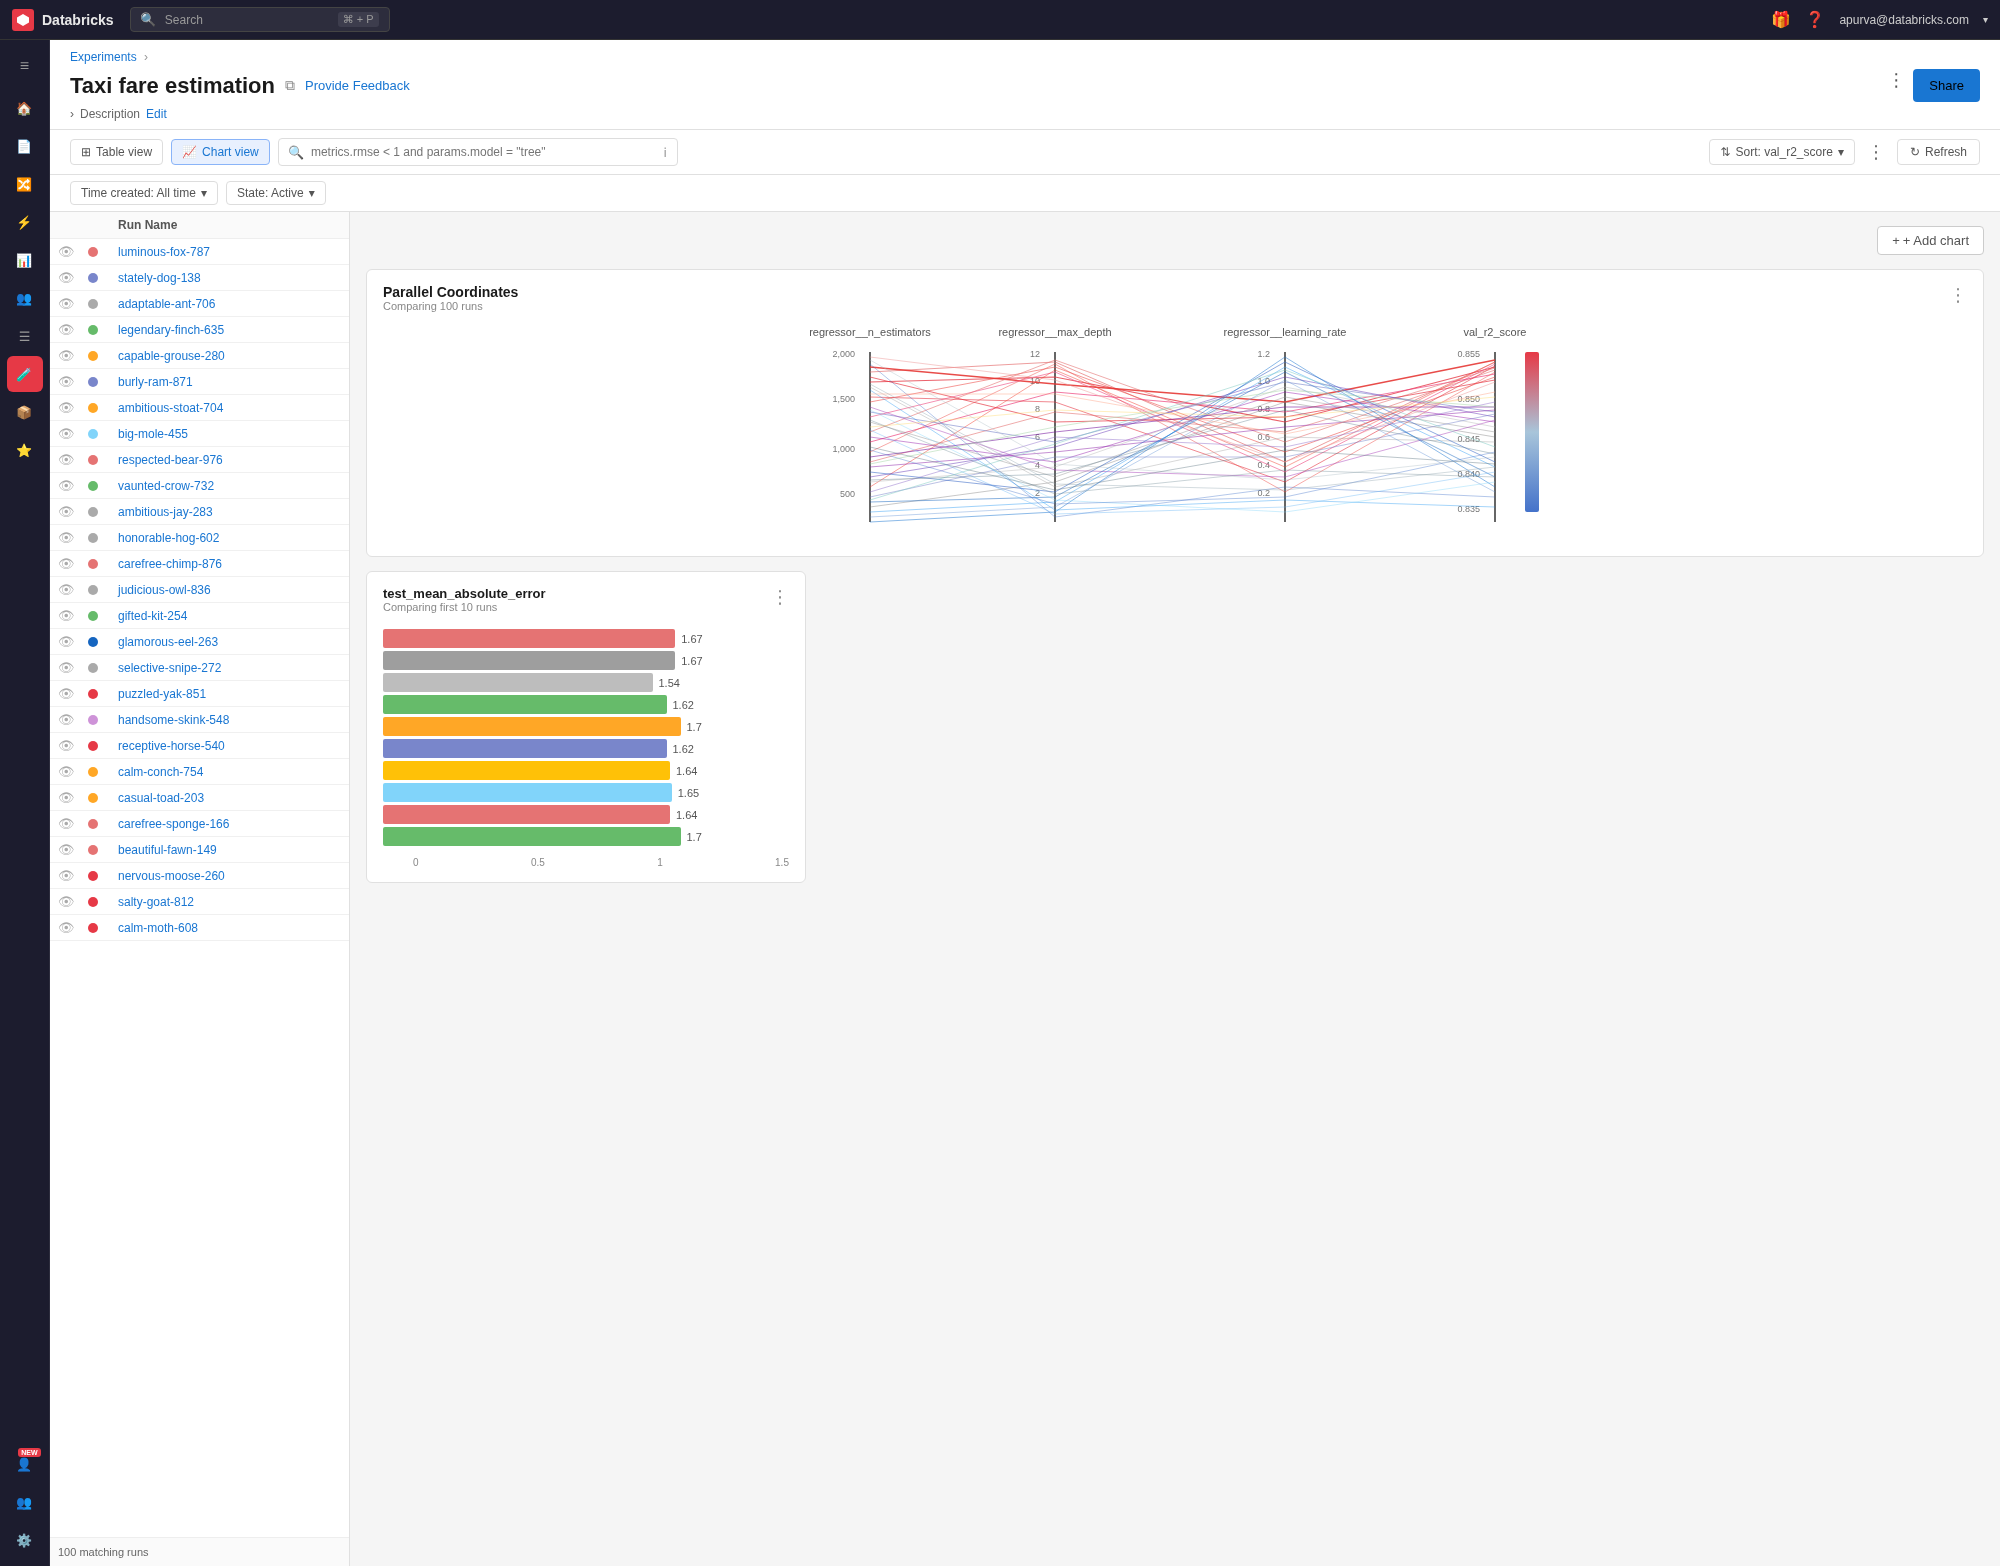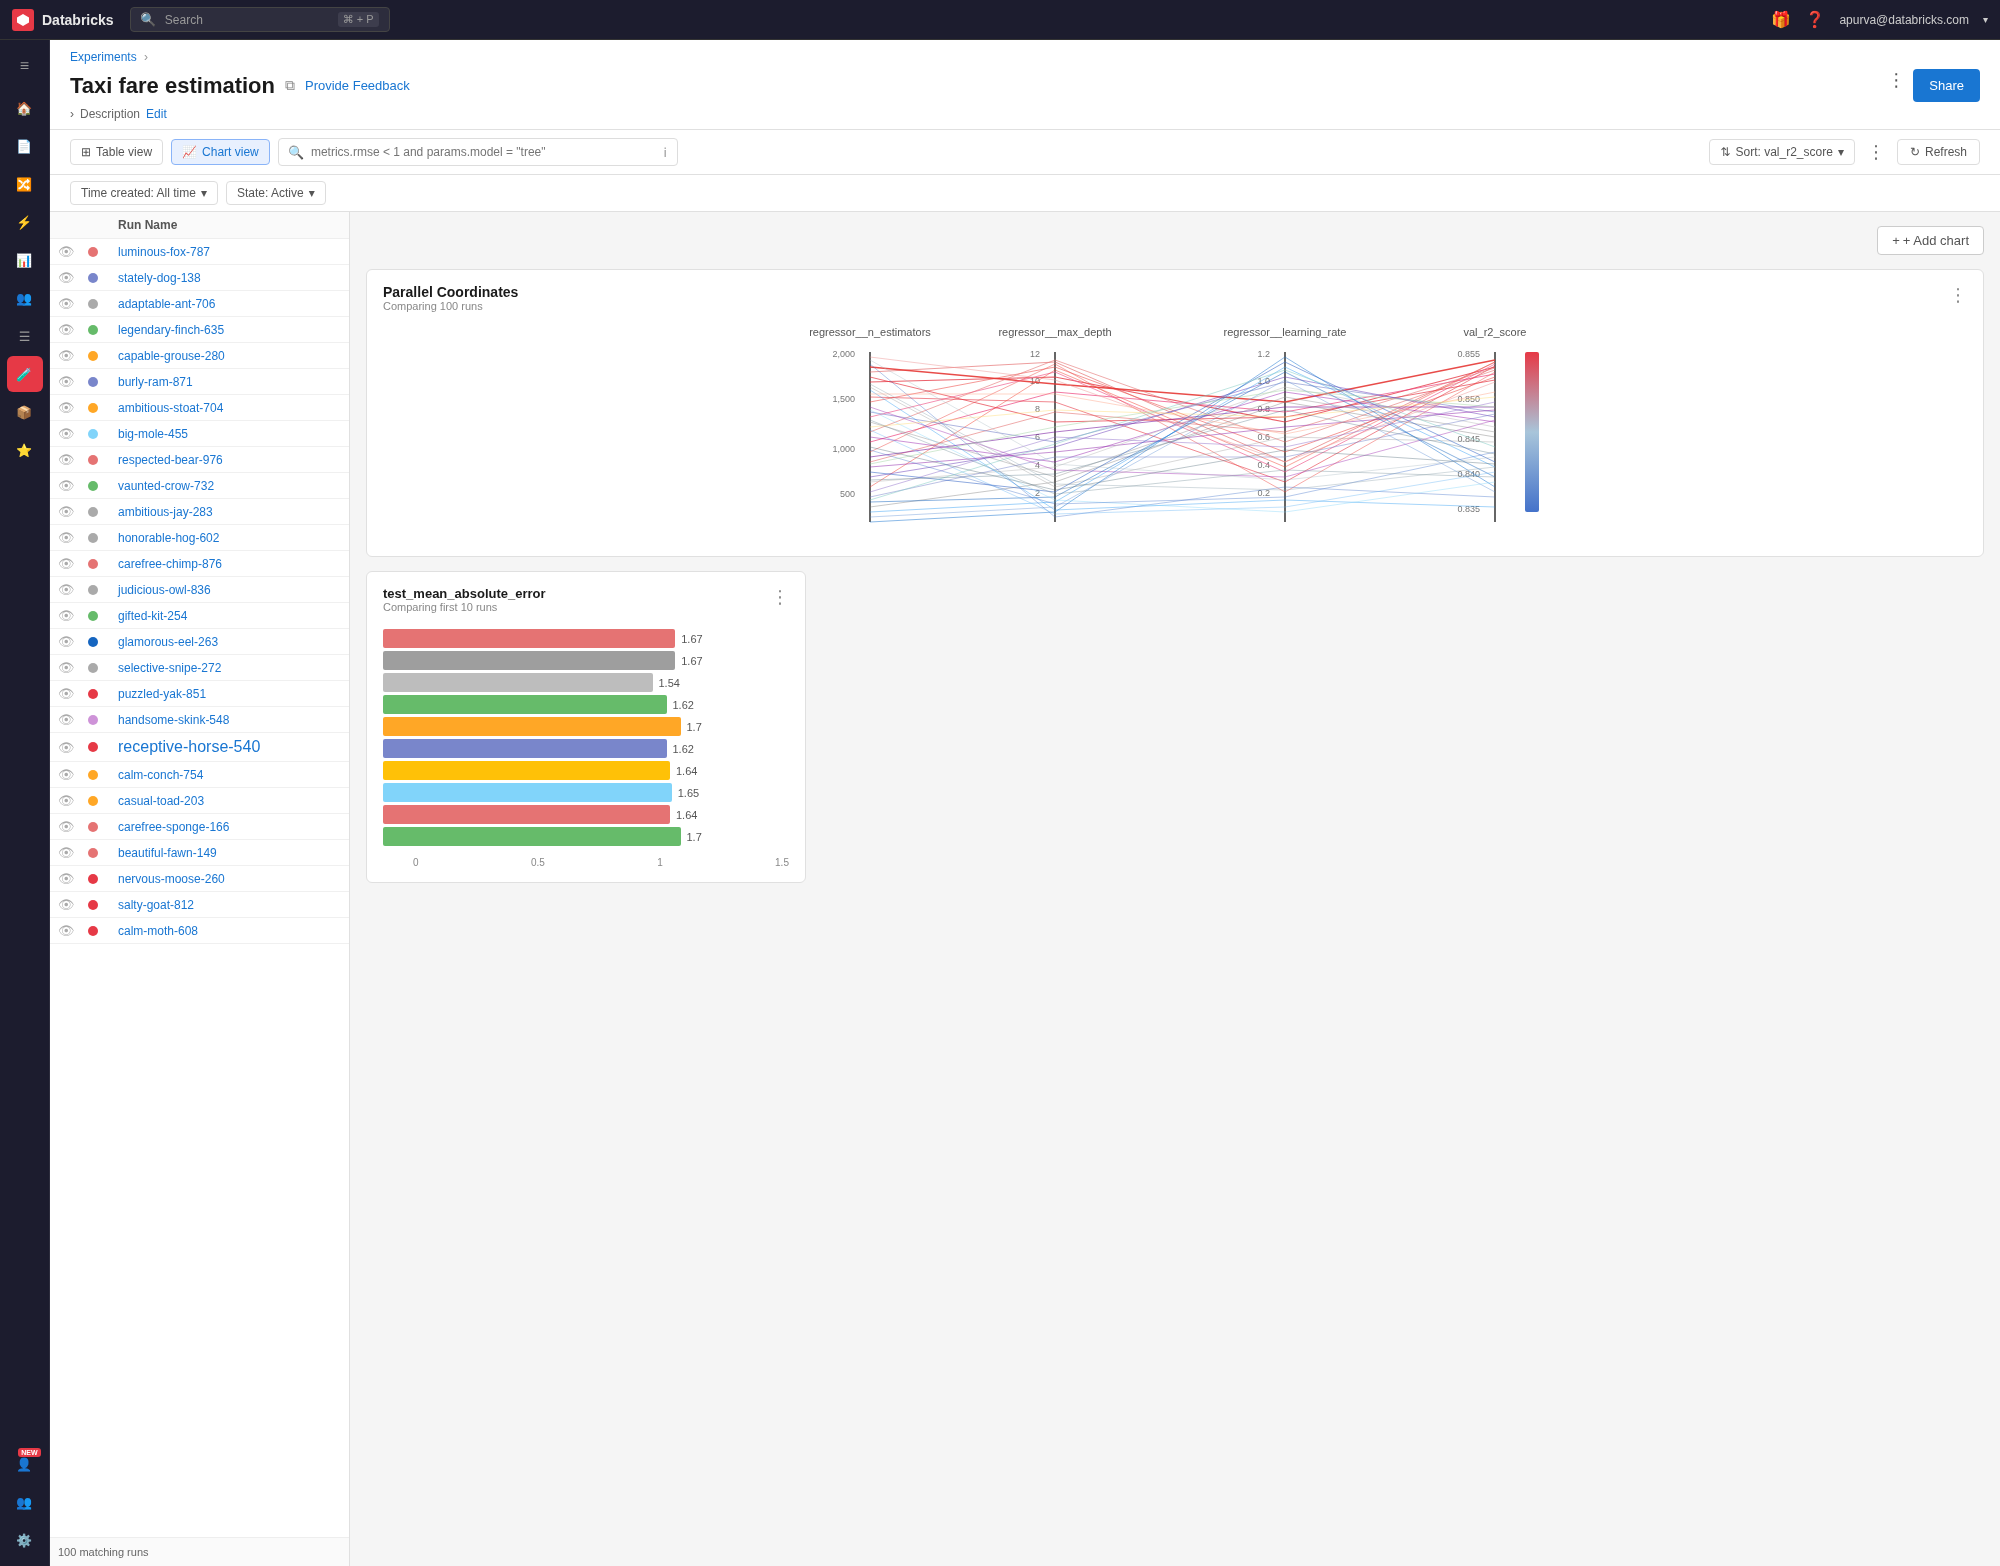--- a/index.html
+++ b/index.html
@@ -57,21 +57,21 @@
     <div style="font-size:12px;color:#1976d2;margin-bottom:5px;cursor:pointer;">
       <span>Experiments</span>
       <span style="color:#999;margin:0 4px;">›</span>
     </div>
     <div style="display:flex;align-items:center;gap:10px;margin-bottom:5px;">
       <h1 style="font-size:22px;font-weight:600;color:#1a1a1a;">Taxi fare estimation</h1>
       <span style="color:#888;cursor:pointer;font-size:14px;">⧉</span>
       <a style="color:#1976d2;font-size:13px;cursor:pointer;text-decoration:none;">Provide Feedback</a>
       <div style="margin-left:auto;display:flex;gap:8px;">
         <span style="color:#555;cursor:pointer;font-size:18px;">⋮</span>
-        <button style="background:#1976d2;color:#ffffff;border:none;border-radius:4px;padding:9px 16px;font-size:13px;cursor:pointer;font-weight:500;">Share</button>
+        <button style="background:#1976d2;color:#000000;border:none;border-radius:4px;padding:9px 16px;font-size:13px;cursor:pointer;font-weight:500;">Share</button>
       </div>
     </div>
     <div style="display:flex;align-items:center;gap:6px;font-size:12px;color:#666;">
       <span style="cursor:pointer;">›</span>
       <span>Description</span>
       <span style="color:#1976d2;cursor:pointer;">Edit</span>
     </div>
   </div>
 
   <div style="background:white;padding:8px 20px;display:flex;align-items:center;gap:8px;border-bottom:1px solid #e0e0e0;">
@@ -213,21 +213,21 @@
       <span style="font-size:12px;color:#1976d2;cursor:pointer;">puzzled-yak-851</span>
     </div>
           <div style="display: grid; grid-template-columns: 30px 30px 1fr; align-items: center; padding: 5px 8px; border-bottom: 1px solid rgb(240, 240, 240); cursor: pointer;">
       <span style="color:#aaa;font-size:13px;cursor:pointer;">👁</span>
       <span style="width:10px;height:10px;border-radius:50%;background:#ce93d8;display:inline-block;"></span>
       <span style="font-size:12px;color:#1976d2;cursor:pointer;">handsome-skink-548</span>
     </div>
           <div style="display: grid; grid-template-columns: 30px 30px 1fr; align-items: center; padding: 5px 8px; border-bottom: 1px solid rgb(240, 240, 240); cursor: pointer;">
       <span style="color:#aaa;font-size:13px;cursor:pointer;">👁</span>
       <span style="width:10px;height:10px;border-radius:50%;background:#e63946;display:inline-block;"></span>
-      <span style="font-size:16px;color:#1976d2;cursor:pointer;">receptive-horse-540</span>
+      <span style="font-size:12px;color:#1976d2;cursor:pointer;">receptive-horse-540</span>
     </div>
           <div style="display: grid; grid-template-columns: 30px 30px 1fr; align-items: center; padding: 5px 8px; border-bottom: 1px solid rgb(240, 240, 240); cursor: pointer;">
       <span style="color:#aaa;font-size:13px;cursor:pointer;">👁</span>
       <span style="width:10px;height:10px;border-radius:50%;background:#ffa726;display:inline-block;"></span>
       <span style="font-size:12px;color:#1976d2;cursor:pointer;">calm-conch-754</span>
     </div>
           <div style="display: grid; grid-template-columns: 30px 30px 1fr; align-items: center; padding: 5px 8px; border-bottom: 1px solid rgb(240, 240, 240); cursor: pointer;">
       <span style="color:#aaa;font-size:13px;cursor:pointer;">👁</span>
       <span style="width:10px;height:10px;border-radius:50%;background:#ffa726;display:inline-block;"></span>
       <span style="font-size:12px;color:#1976d2;cursor:pointer;">casual-toad-203</span>

